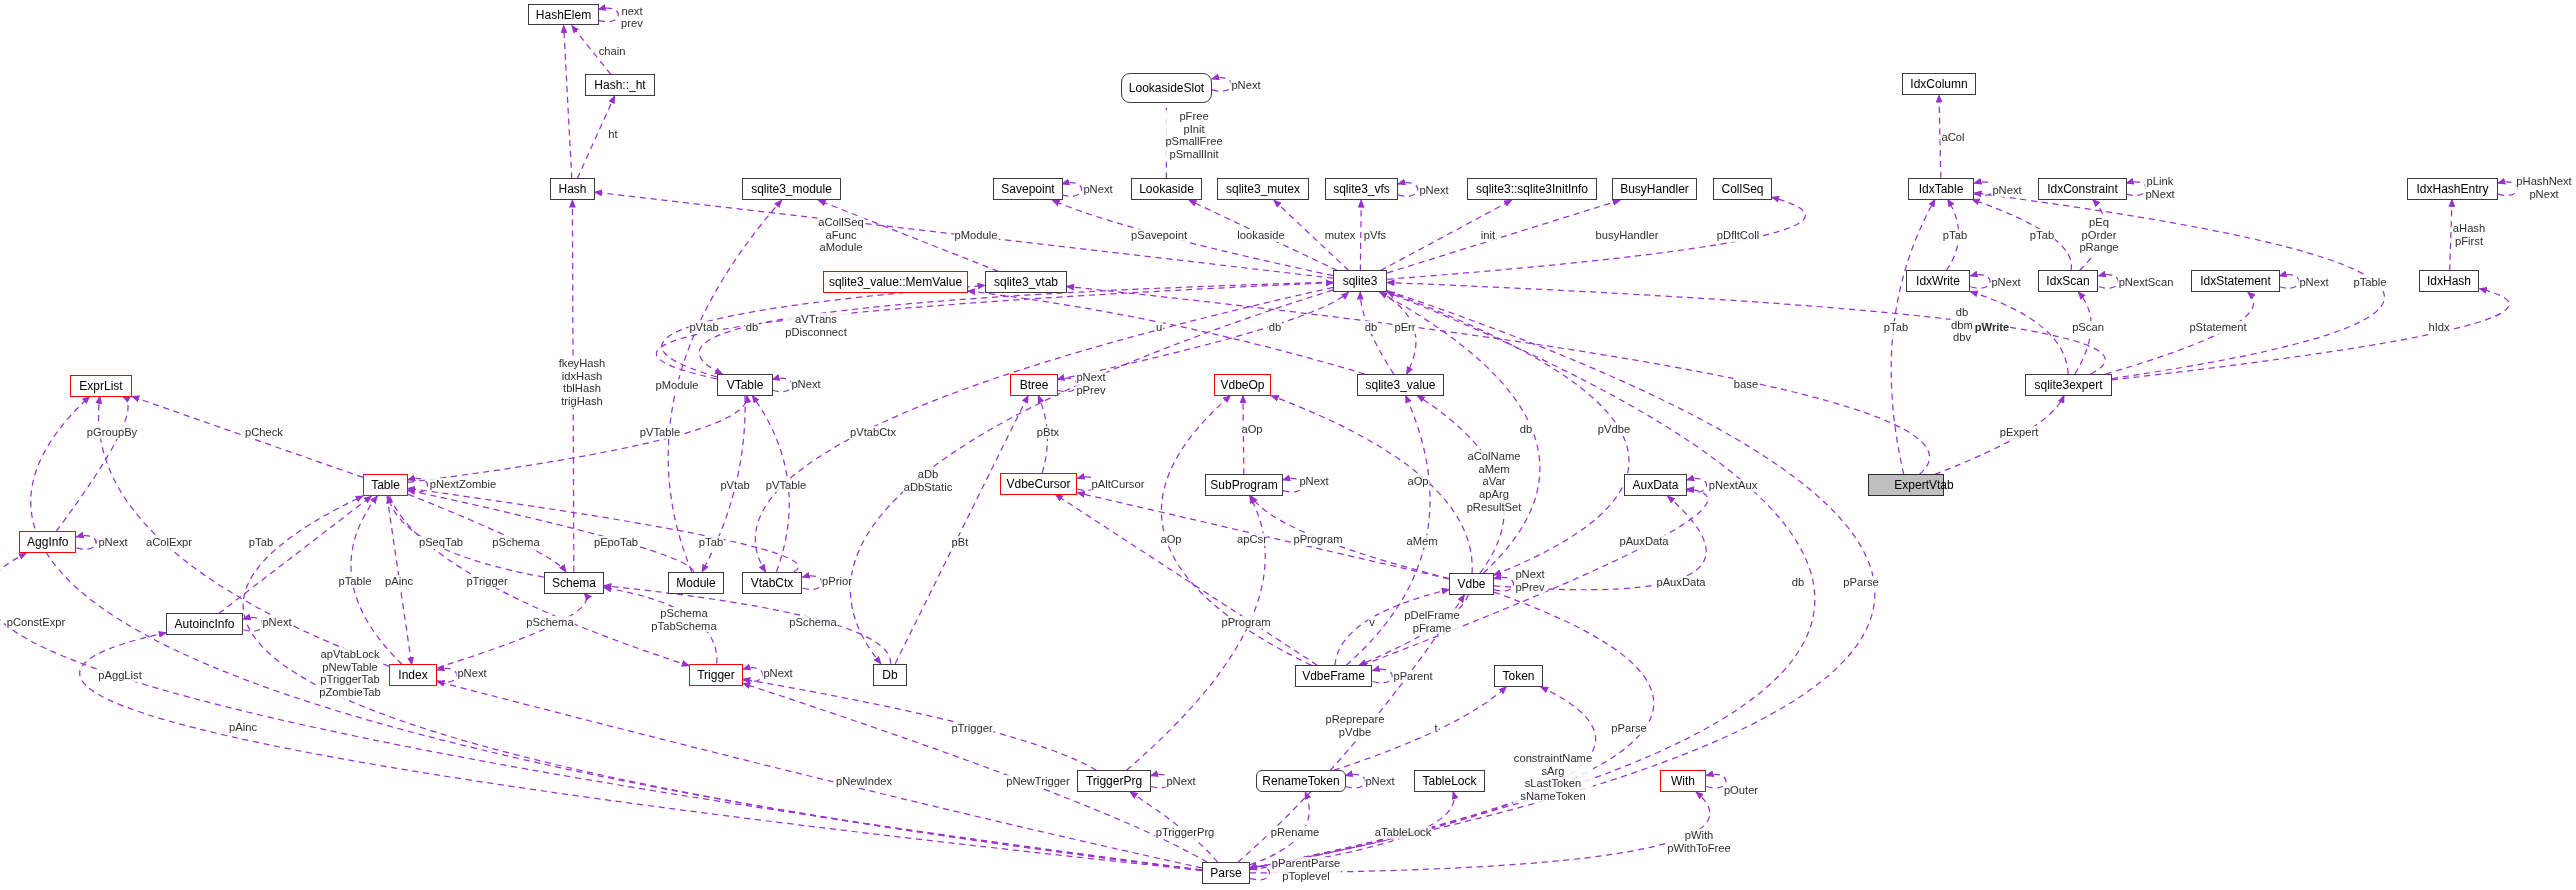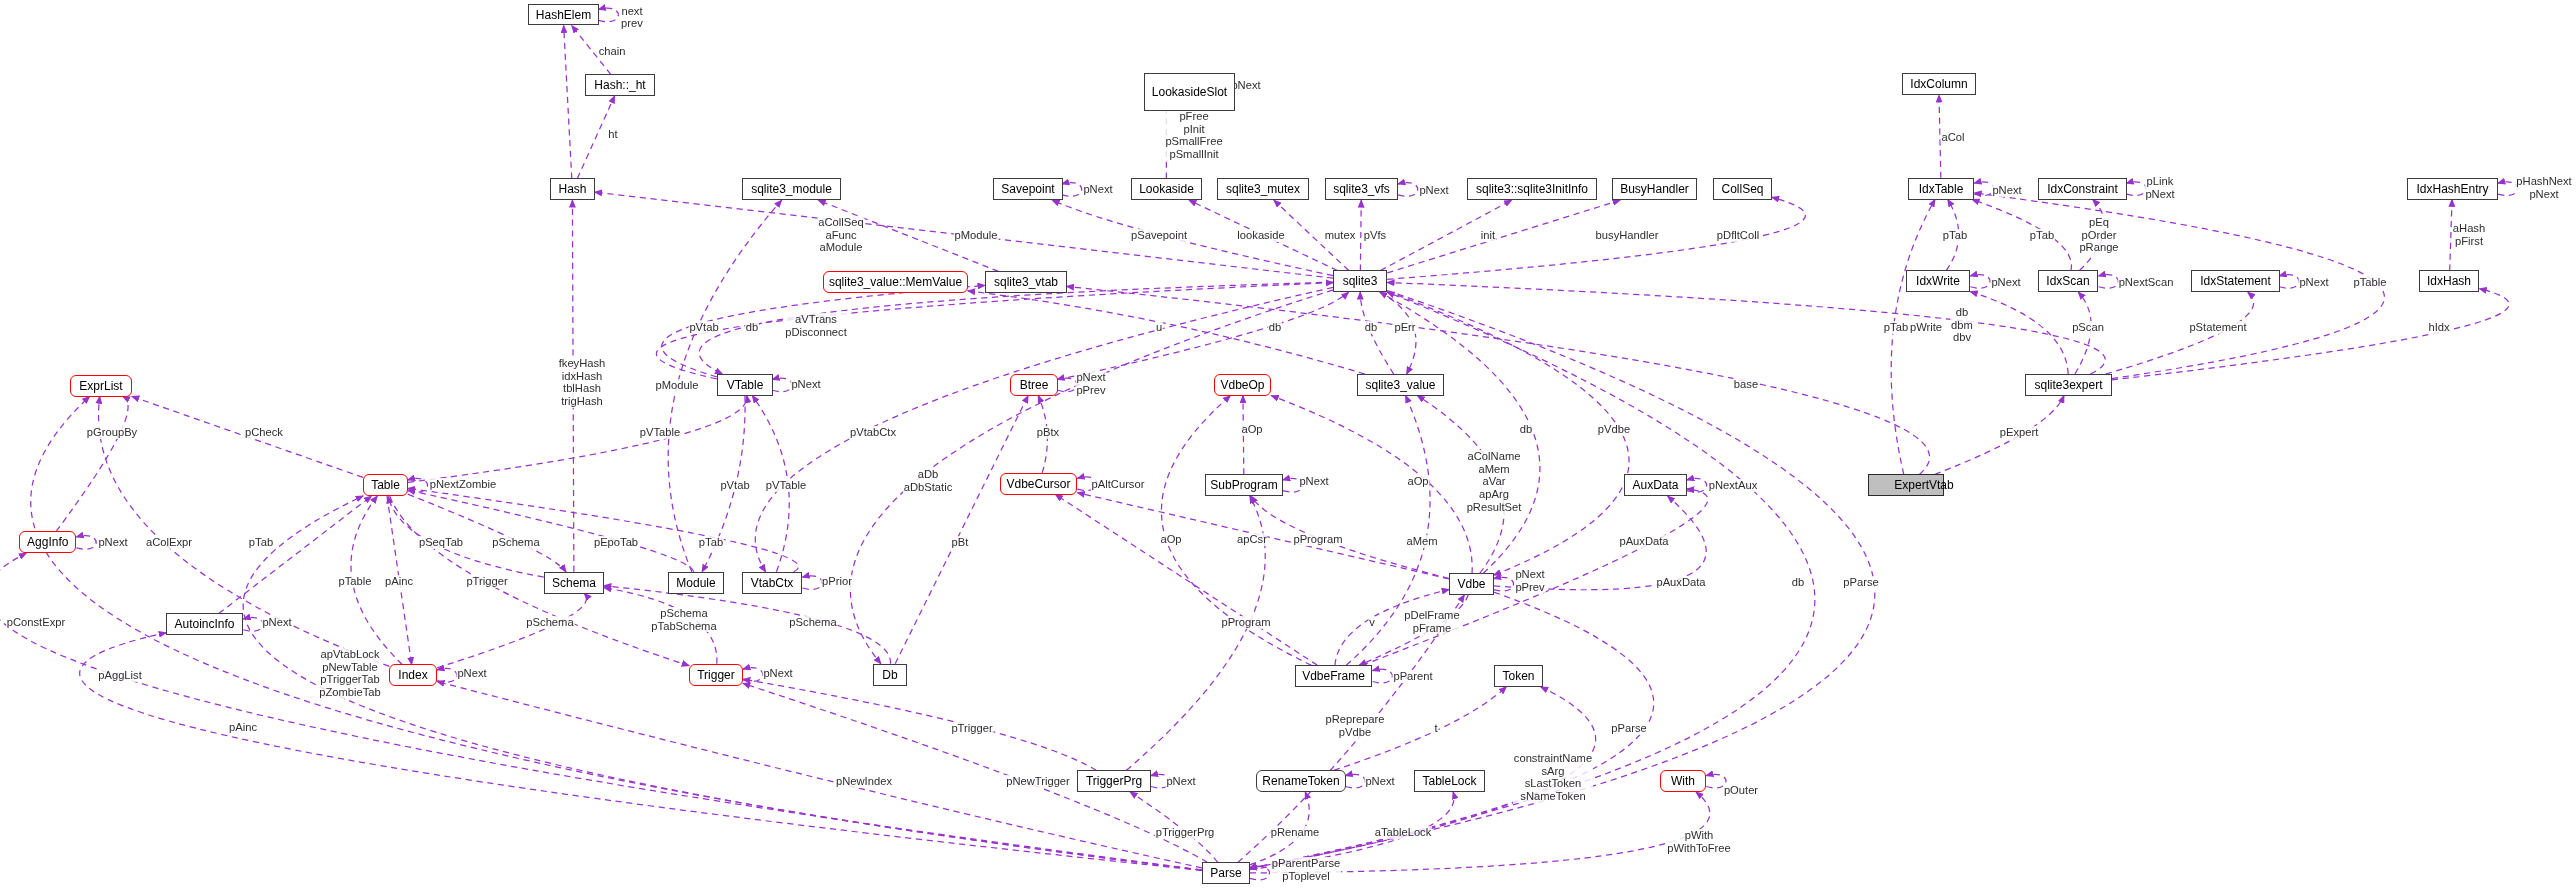--- a/index.html
+++ b/index.html
@@ -2,21 +2,21 @@
 <html style="font-size:12.4px"><head>
 <meta charset="utf-8">
 <style>
   html,body{margin:0;padding:0;background:#ffffff;}
   #canvas{position:relative;width:2576px;height:891px;background:#ffffff;overflow:hidden;
           font-family:"Liberation Sans","DejaVu Sans",sans-serif;}
   #edge-layer{position:absolute;left:0;top:0;width:2576px;height:891px;}
   .node{position:absolute;box-sizing:border-box;background:#ffffff;border:1.2px solid #3c3c3c;
         text-align:center;font-size:12px;color:#000;display:flex;align-items:center;justify-content:center;
         white-space:nowrap;cursor:pointer;z-index:3;}
-  .node.highlight{border-color:#ff0000;border-radius:6px;}
+  .node.highlight{border-color:#ff0000;}
   .node.selected{background:#bfbfbf;border-width:1.5px;border-color:#2a2a2a;}
   .edge-label{position:absolute;transform:translateX(-50%);text-align:center;font-size:11.2px;
               color:#2e2e2e;line-height:12.7px;z-index:2;background:rgba(255,255,255,0.82);
               padding:0 0.8px;white-space:nowrap;}
 </style>
 </head>
 <body>
 
 <div id="canvas">
   <svg id="edge-layer" xmlns="http://www.w3.org/2000/svg" viewBox="0 0 3335 1153">
@@ -140,21 +140,21 @@
       <path fill="none" stroke="#9932cc" stroke-width="1.6" stroke-dasharray="8,6" marker-end="url(#arr)" d="M 1576.3478260869565,1116 Q 1552,1084 1463.0958904109589,1025"></path>
       <path fill="none" stroke="#9932cc" stroke-width="1.6" stroke-dasharray="8,6" marker-end="url(#arr)" d="M 1618,1119.34375 Q 1715,1086 1689.7866666666666,1025"></path>
       <path fill="none" stroke="#9932cc" stroke-width="1.6" stroke-dasharray="8,6" marker-end="url(#arr)" d="M 1618,1125.6421725239616 Q 1900,1086 1881.2933333333333,1025"></path>
       <path fill="none" stroke="#9932cc" stroke-width="1.6" stroke-dasharray="8,6" marker-end="url(#arr)" d="M 1618,1129.8301369863013 Q 2317,1126 2195.8,1025"></path>
     </svg>
 <div class="node" style="left: 528px; top: 3.9px; width: 71px; height: 21.6px;">HashElem</div>
     <div class="node" style="left: 585px; top: 74px; width: 70px; height: 21.6px;">Hash::_ht</div>
     <div class="node" style="left: 550px; top: 178px; width: 45px; height: 21.6px;">Hash</div>
     <div class="node" style="left: 742px; top: 178px; width: 99px; height: 21.6px;">sqlite3_module</div>
     <div class="node" style="left: 993px; top: 178px; width: 70px; height: 21.6px;">Savepoint</div>
-    <div class="node" style="left: 1144px; top: 73px; width: 91px; height: 38px;">LookasideSlot</div>
+    <div class="node" style="left: 1121px; top: 73px; width: 91px; height: 30px; border-radius: 9px;">LookasideSlot</div>
     <div class="node" style="left: 1131px; top: 178px; width: 71px; height: 21.6px;">Lookaside</div>
     <div class="node" style="left: 1217px; top: 178px; width: 92px; height: 21.6px;">sqlite3_mutex</div>
     <div class="node" style="left: 1325px; top: 178px; width: 73px; height: 21.6px;">sqlite3_vfs</div>
     <div class="node" style="left: 1467px; top: 178px; width: 130px; height: 21.6px;">sqlite3::sqlite3InitInfo</div>
     <div class="node" style="left: 1612px; top: 178px; width: 85px; height: 21.6px;">BusyHandler</div>
     <div class="node" style="left: 1713px; top: 178px; width: 59px; height: 21.6px;">CollSeq</div>
     <div class="node" style="left: 1902px; top: 73px; width: 74px; height: 21.6px;">IdxColumn</div>
     <div class="node" style="left: 1908px; top: 178px; width: 66px; height: 21.6px;">IdxTable</div>
     <div class="node" style="left: 2038px; top: 178px; width: 89px; height: 21.6px;">IdxConstraint</div>
     <div class="node" style="left: 2407px; top: 178px; width: 91px; height: 21.6px;">IdxHashEntry</div>
@@ -291,21 +291,21 @@
       <div>pTable</div>
     </div>
     <div class="edge-label" style="left: 1896px; top: 321px;">
       <div>pTab</div>
     </div>
     <div class="edge-label" style="left: 1962px; top: 306px;">
       <div>db</div>
       <div>dbm</div>
       <div>dbv</div>
     </div>
-    <div class="edge-label" style="left: 1926px; top: 321px;">
+    <div class="edge-label" style="left: 1992px; top: 321px; font-weight: bold;">
       <div>pWrite</div>
     </div>
     <div class="edge-label" style="left: 2088px; top: 321px;">
       <div>pScan</div>
     </div>
     <div class="edge-label" style="left: 2218px; top: 321px;">
       <div>pStatement</div>
     </div>
     <div class="edge-label" style="left: 2439px; top: 321px;">
       <div>hIdx</div>

